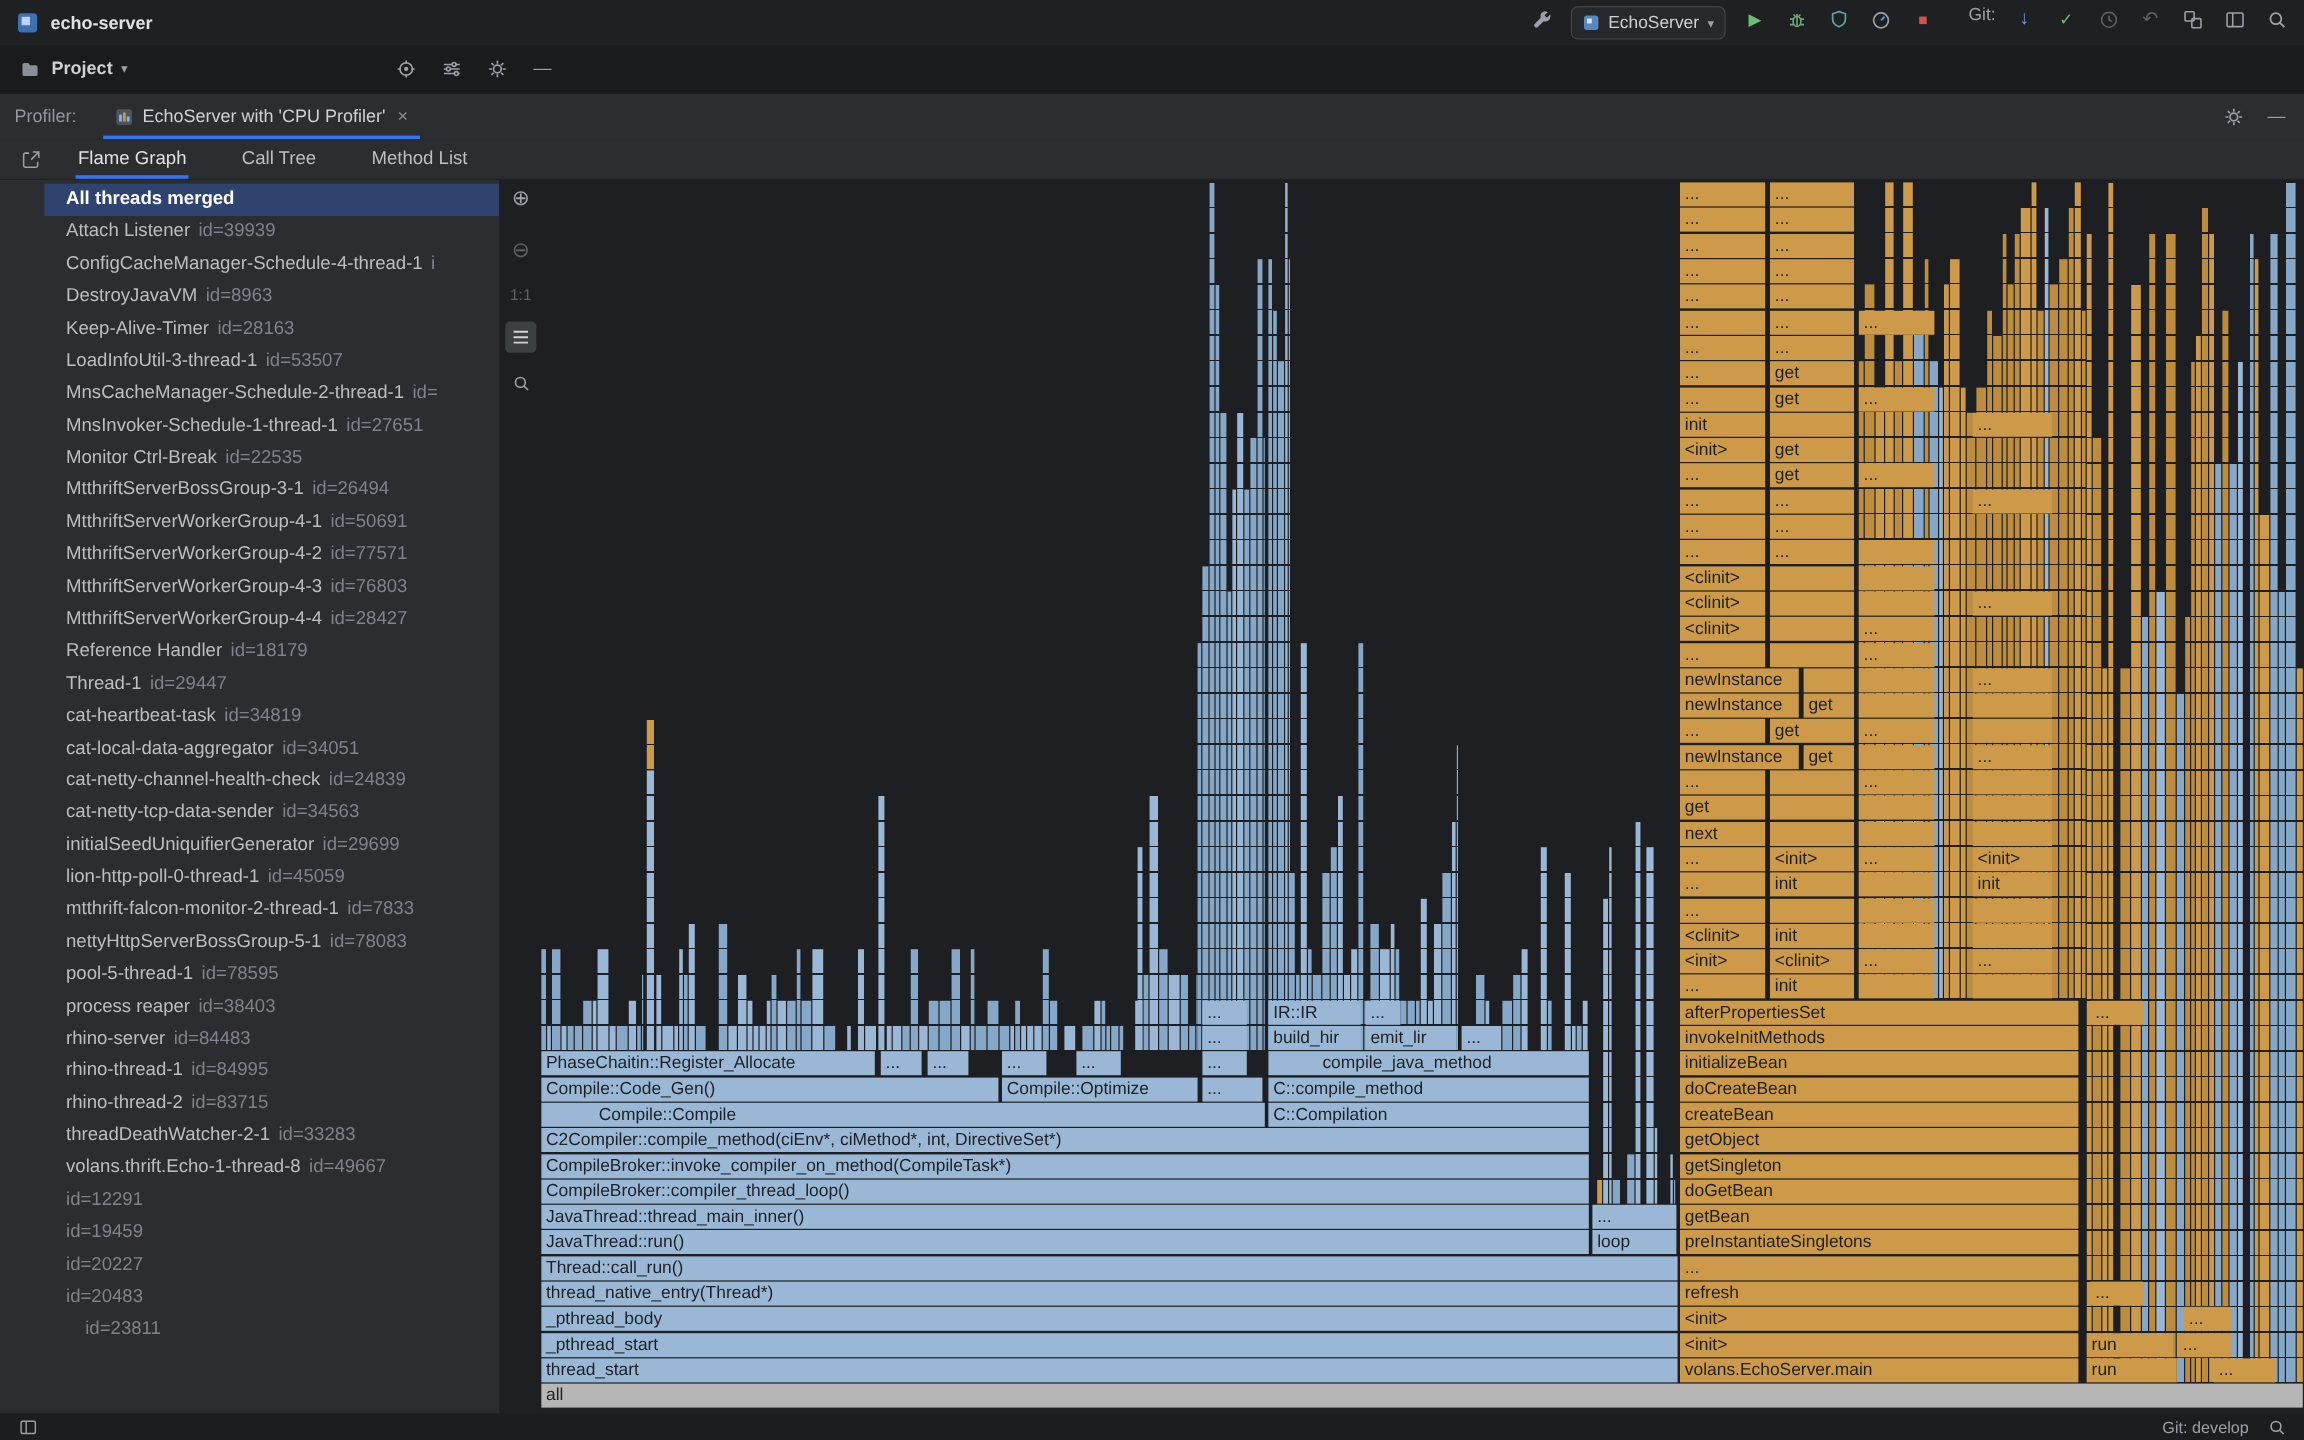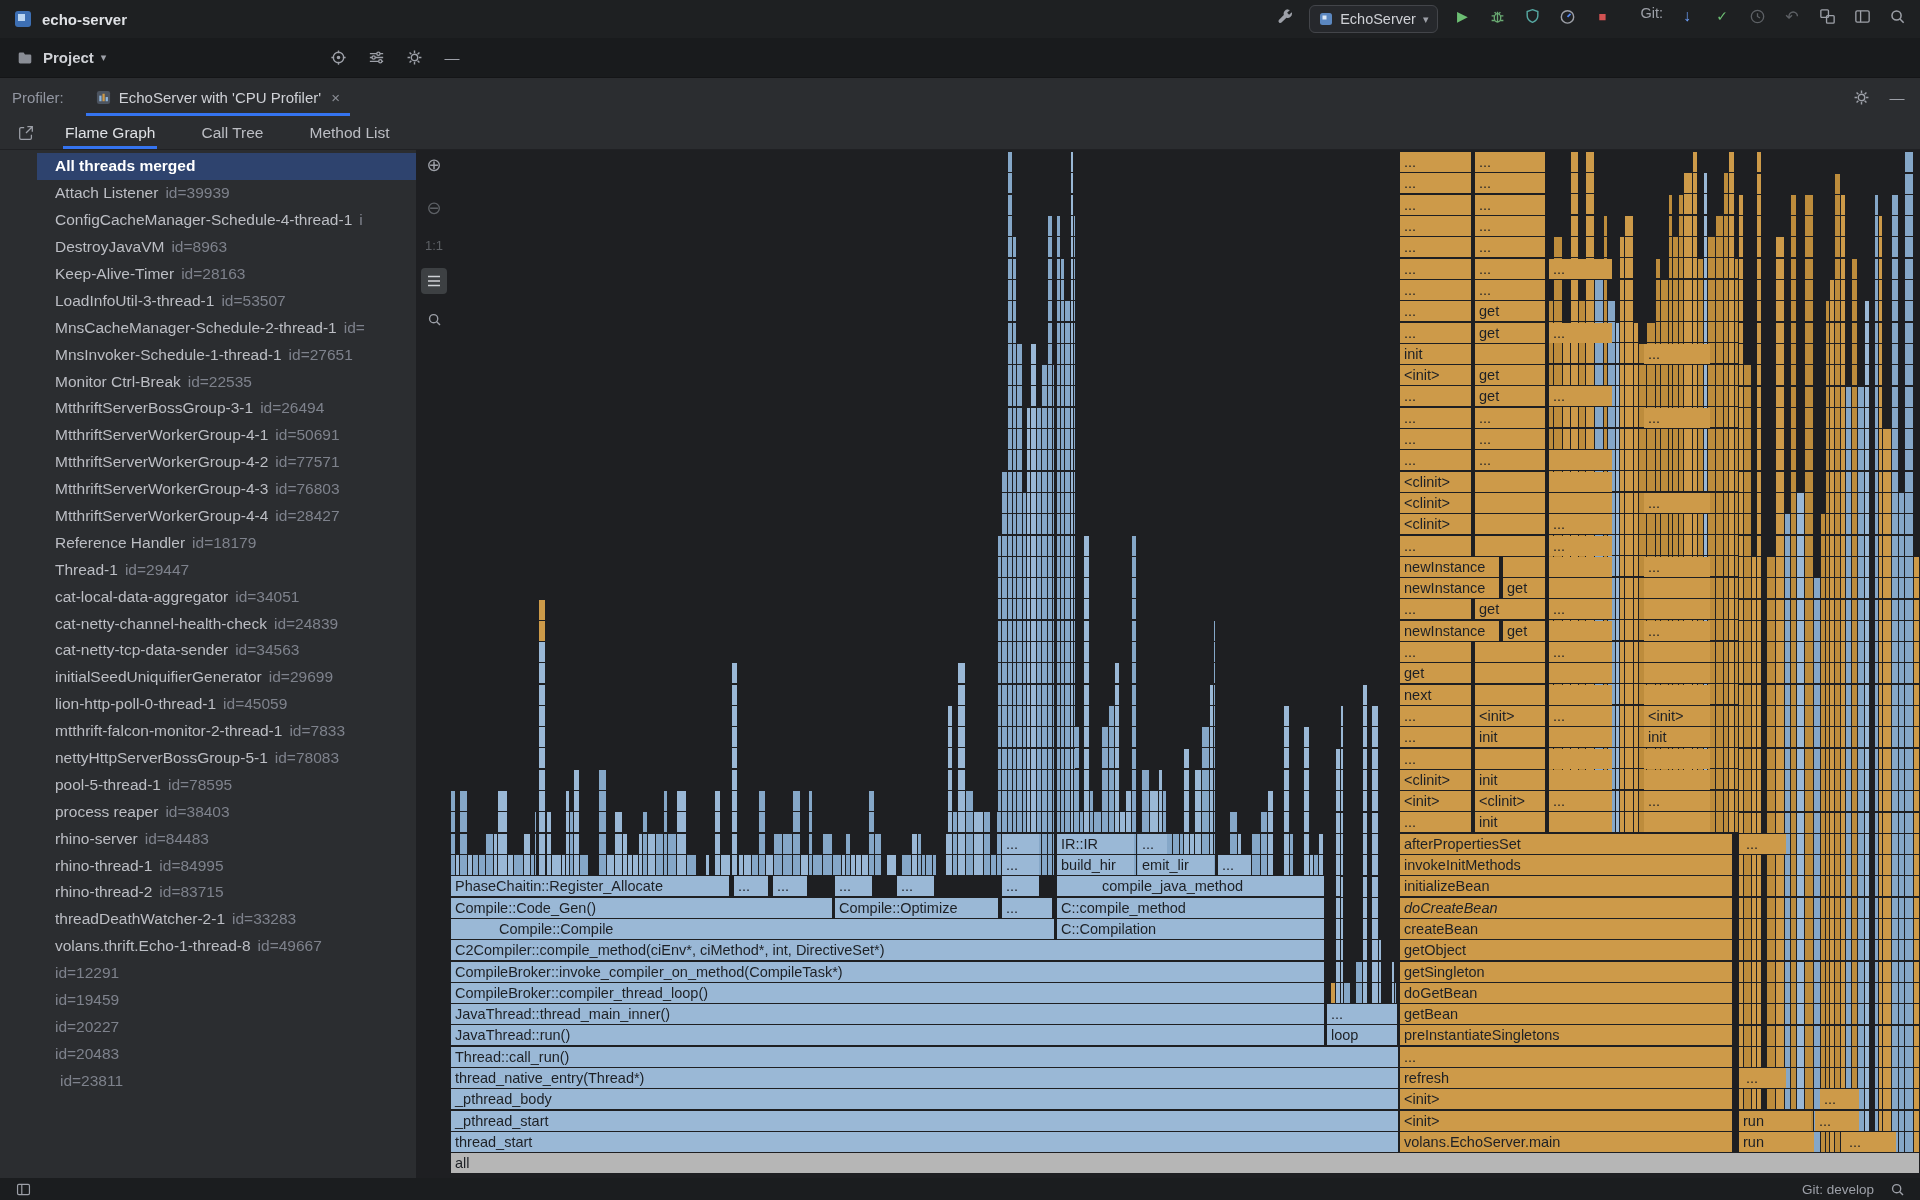--- a/index.html
+++ b/index.html
@@ -290,20 +290,24 @@
     </div>
     <div class="trow">
       <span class="tname">Reference Handler</span>
       <span class="tid">id=18179</span>
     </div>
     <div class="trow">
       <span class="tname">Thread-1</span>
       <span class="tid">id=29447</span>
     </div>
     <div class="trow">
+      <span class="tname">cat-heartbeat-task</span>
+      <span class="tid">id=34819</span>
+    </div>
+    <div class="trow">
       <span class="tname">cat-local-data-aggregator</span>
       <span class="tid">id=34051</span>
     </div>
     <div class="trow">
       <span class="tname">cat-netty-channel-health-check</span>
       <span class="tid">id=24839</span>
     </div>
     <div class="trow">
       <span class="tname">cat-netty-tcp-data-sender</span>
       <span class="tid">id=34563</span>
@@ -358,21 +362,21 @@
     <div class="trow">
       <span class="tid" style="margin-left: 0px;">id=19459</span>
     </div>
     <div class="trow">
       <span class="tid" style="margin-left: 0px;">id=20227</span>
     </div>
     <div class="trow">
       <span class="tid" style="margin-left: 0px;">id=20483</span>
     </div>
     <div class="trow">
-      <span class="tid" style="margin-left: 5px;">id=23811</span>
+      <span class="tid" style="margin-left: 16px;">id=23811</span>
     </div>
   </div>
 
 <div class="minibar">
   <span class="mbtn" style="margin-top:0">⊕</span>
   <span class="mbtn dim" style="margin-top:17px">⊖</span>
   <span class="mbtn scale" style="margin-top:11px">1:1</span>
   <span class="mbtn selbg" style="margin-top:10px">
     <svg width="16" height="16" viewBox="0 0 16 16">
         <g stroke="#cfd1d6" stroke-width="1.6">
@@ -719,21 +723,21 @@
     <div class="fr fo" style="left: 949px; top: 811.5px; width: 332px; height: 20px;">getSingleton</div>
     <div class="fr fb" style="left: 0px; top: 790.2px; width: 873px; height: 20px;">C2Compiler::compile_method(ciEnv*, ciMethod*, int, DirectiveSet*)</div>
     <div class="fr fo" style="left: 949px; top: 790.2px; width: 332px; height: 20px;">getObject</div>
     <div class="fr fb" style="left: 0px; top: 768.9px; width: 603px; height: 20px; padding-left: 48px;">Compile::Compile</div>
     <div class="fr fb" style="left: 606px; top: 768.9px; width: 267px; height: 20px;">C::Compilation</div>
     <div class="fr fo" style="left: 949px; top: 768.9px; width: 332px; height: 20px;">createBean</div>
     <div class="fr fb" style="left: 0px; top: 747.6px; width: 381px; height: 20px;">Compile::Code_Gen()</div>
     <div class="fr fb" style="left: 384px; top: 747.6px; width: 163px; height: 20px;">Compile::Optimize</div>
     <div class="fr fb" style="left: 551px; top: 747.6px; width: 50px; height: 20px;">...</div>
     <div class="fr fb" style="left: 606px; top: 747.6px; width: 267px; height: 20px;">C::compile_method</div>
-    <div class="fr fo" style="left: 949px; top: 747.6px; width: 332px; height: 20px; font-style: italic;">doCreateBean</div>
+    <div class="fr fo" style="left: 949px; top: 747.6px; width: 332px; height: 20px;">doCreateBean</div>
     <div class="fr fb" style="left: 0px; top: 726.3px; width: 278px; height: 20px;">PhaseChaitin::Register_Allocate</div>
     <div class="fr fb" style="left: 283px; top: 726.3px; width: 34px; height: 20px;">...</div>
     <div class="fr fb" style="left: 322px; top: 726.3px; width: 34px; height: 20px;">...</div>
     <div class="fr fb" style="left: 384px; top: 726.3px; width: 37px; height: 20px;">...</div>
     <div class="fr fb" style="left: 446px; top: 726.3px; width: 37px; height: 20px;">...</div>
     <div class="fr fb" style="left: 551px; top: 726.3px; width: 37px; height: 20px;">...</div>
     <div class="fr fb" style="left: 606px; top: 726.3px; width: 267px; height: 20px; padding-left: 45px;">compile_java_method</div>
     <div class="fr fo" style="left: 949px; top: 726.3px; width: 332px; height: 20px;">initializeBean</div>
     <div class="fr fb" style="left: 551px; top: 705px; width: 37px; height: 20px;">...</div>
     <div class="fr fb" style="left: 606px; top: 705px; width: 77px; height: 20px;">build_hir</div>

